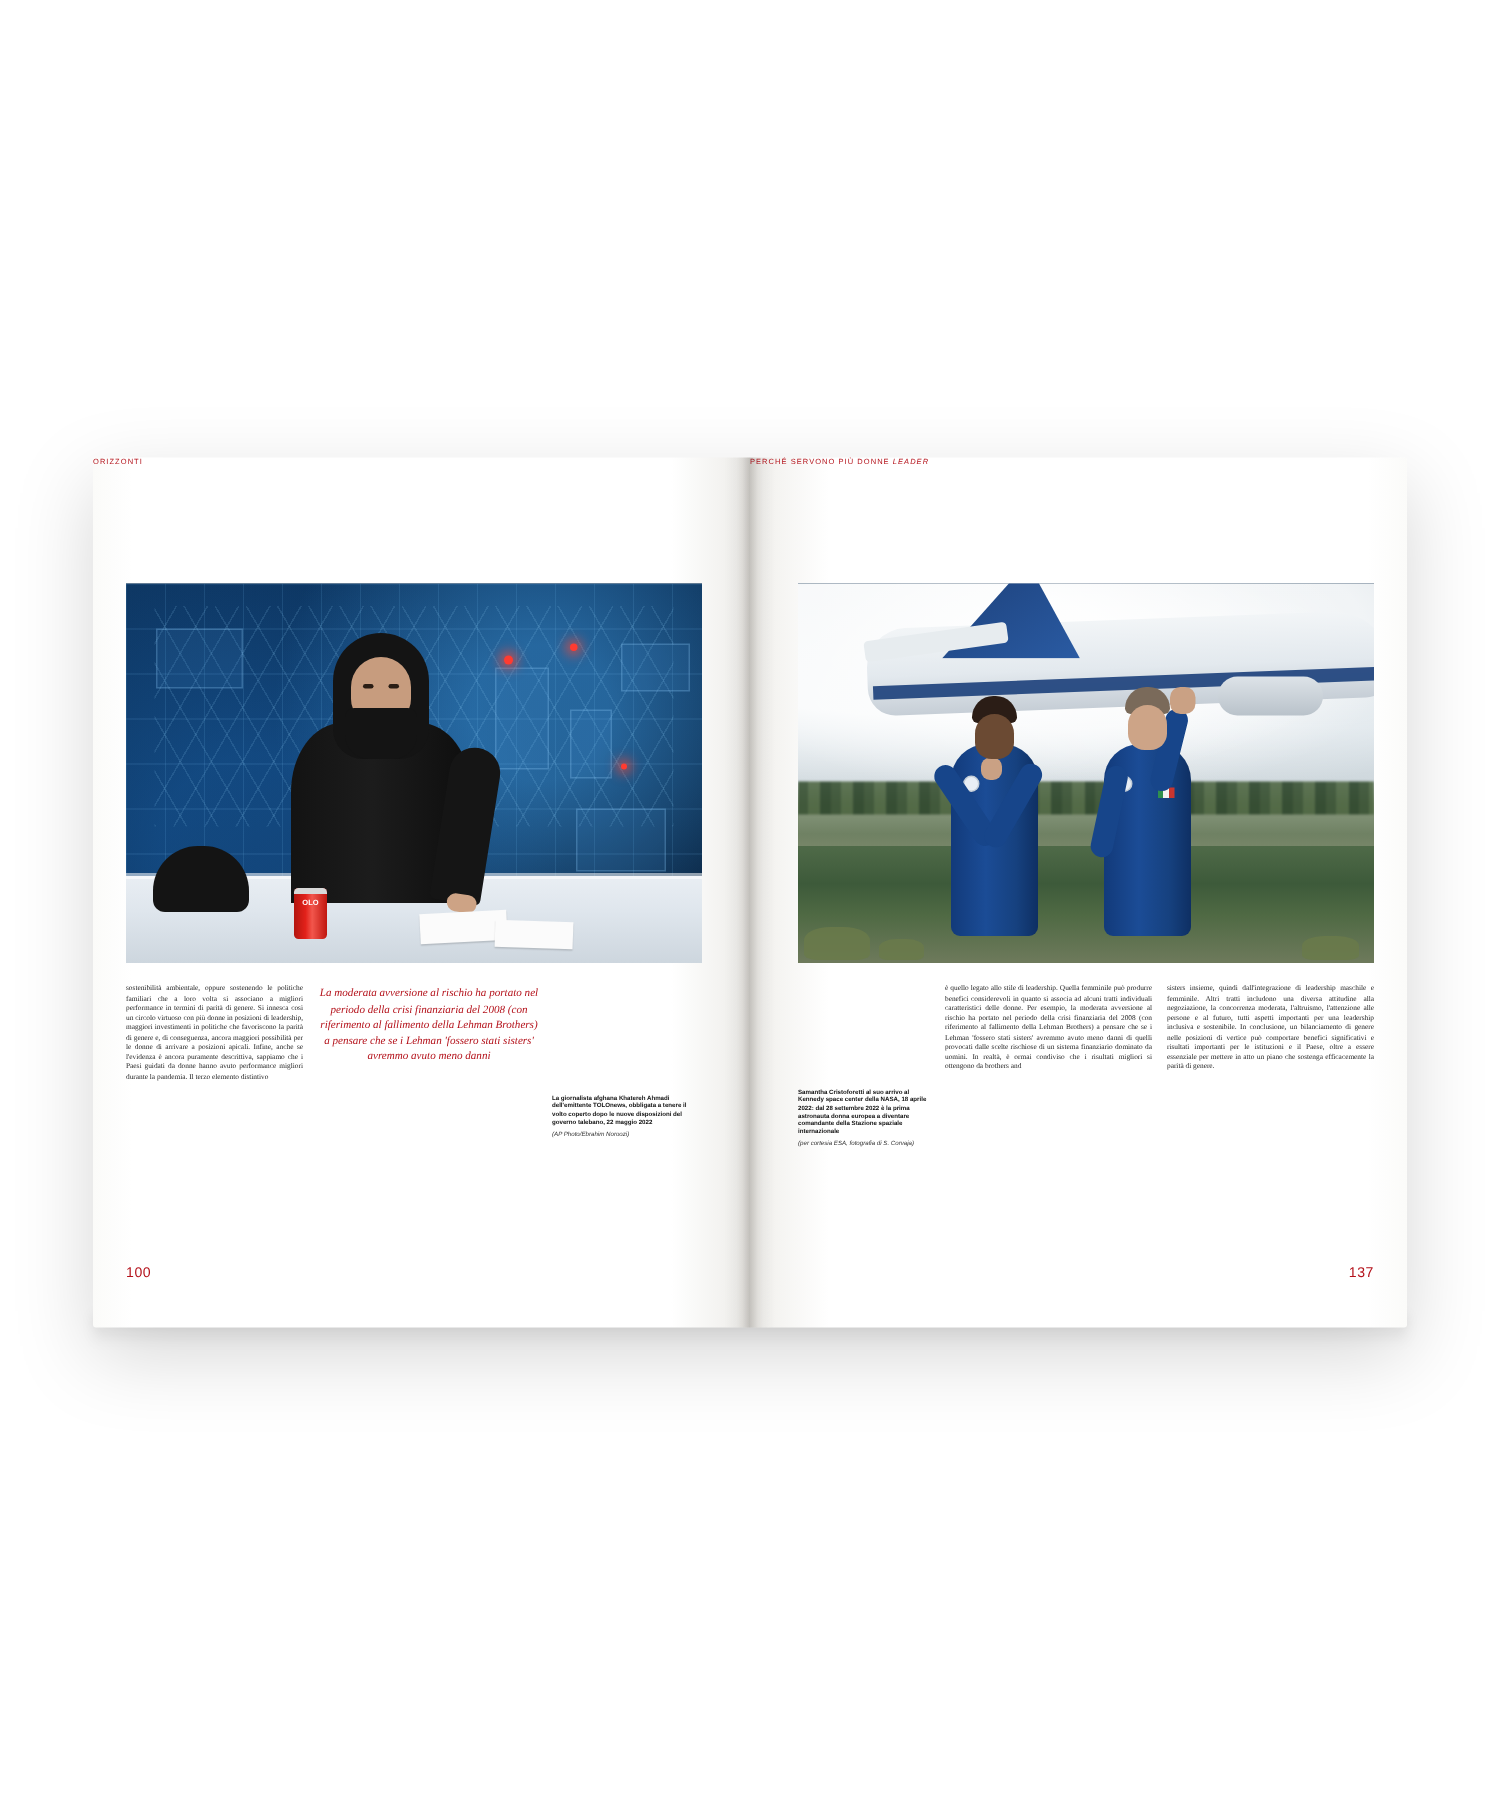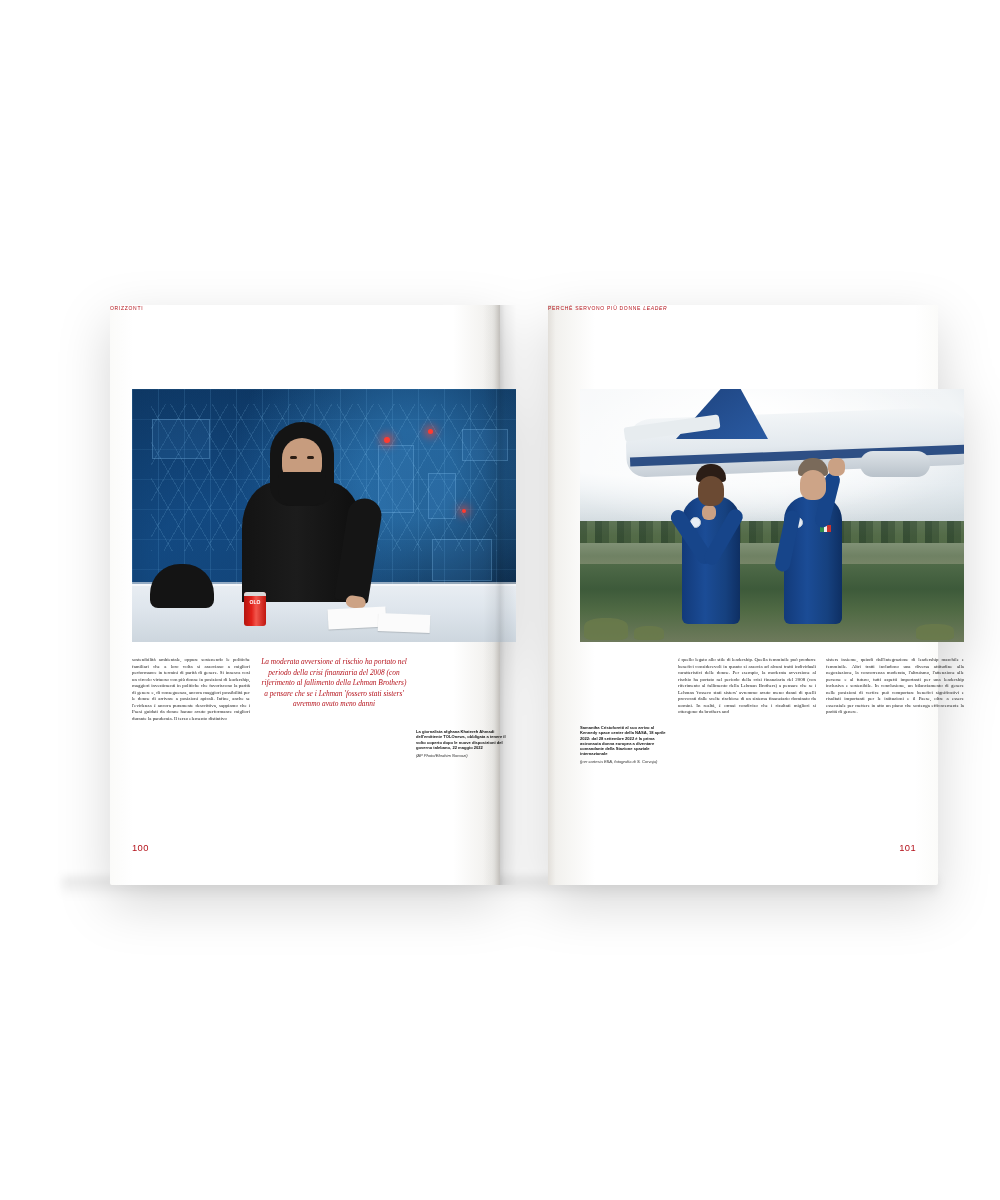--- a/index.html
+++ b/index.html
@@ -29,21 +29,20 @@
     width: 876px;
     height: 580px;
     display: flex;
     filter: drop-shadow(0 18px 26px rgba(0,0,0,0.16));
   }
   .page {
     position: relative;
     background: #fdfdfb;
     height: 100%;
     box-sizing: border-box;
-    margin-left: 48px;
   }
   .page-left {
     width: 438px;
     padding: 0;
     background:
       linear-gradient(to right, #fbfbf9 0%, #ffffff 6%, #ffffff 88%, #f0efec 98%, #dedbd6 100%);
     border-radius: 2px 0 0 2px;
   }
   .page-right {
     width: 438px;
@@ -620,20 +619,20 @@
 
       <div class="caption cap-right">
         <span>Samantha Cristoforetti al suo arrivo al Kennedy space center della NASA, 18 aprile 2022: dal 28 settembre 2022 è la prima astronauta donna europea a diventare comandante della Stazione spaziale internazionale</span>
         <span class="credit">(per cortesia ESA, fotografia di S. Corvaja)</span>
       </div>
 
       <div class="text-area col right-col1">è quello legato allo stile di leadership. Quella femminile può produrre benefici considerevoli in quanto si associa ad alcuni tratti individuali caratteristici delle donne. Per esempio, la moderata avversione al rischio ha portato nel periodo della crisi finanziaria del 2008 (con riferimento al fallimento della Lehman Brothers) a pensare che se i Lehman 'fossero stati sisters' avremmo avuto meno danni di quelli provocati dalle scelte rischiose di un sistema finanziario dominato da uomini. In realtà, è ormai condiviso che i risultati migliori si ottengono da brothers and</div>
       <div class="text-area col right-col2">sisters insieme, quindi dall'integrazione di leadership maschile e femminile. Altri tratti includono una diversa attitudine alla negoziazione, la concorrenza moderata, l'altruismo, l'attenzione alle persone e al futuro, tutti aspetti importanti per una leadership inclusiva e sostenibile.
 In conclusione, un bilanciamento di genere nelle posizioni di vertice può comportare benefici significativi e risultati importanti per le istituzioni e il Paese, oltre a essere essenziale per mettere in atto un piano che sostenga efficacemente la parità di genere.</div>
 
-      <div class="folio folio-num-right">101</div>
+      <div class="folio folio-num-right">137</div>
       <div class="folio-run-right"><span>Perché servono più donne </span><span class="it">leader</span></div>
     </div>
 
     <div class="gutter"></div>
   </div>
 
 </div>
 
 </body></html>

